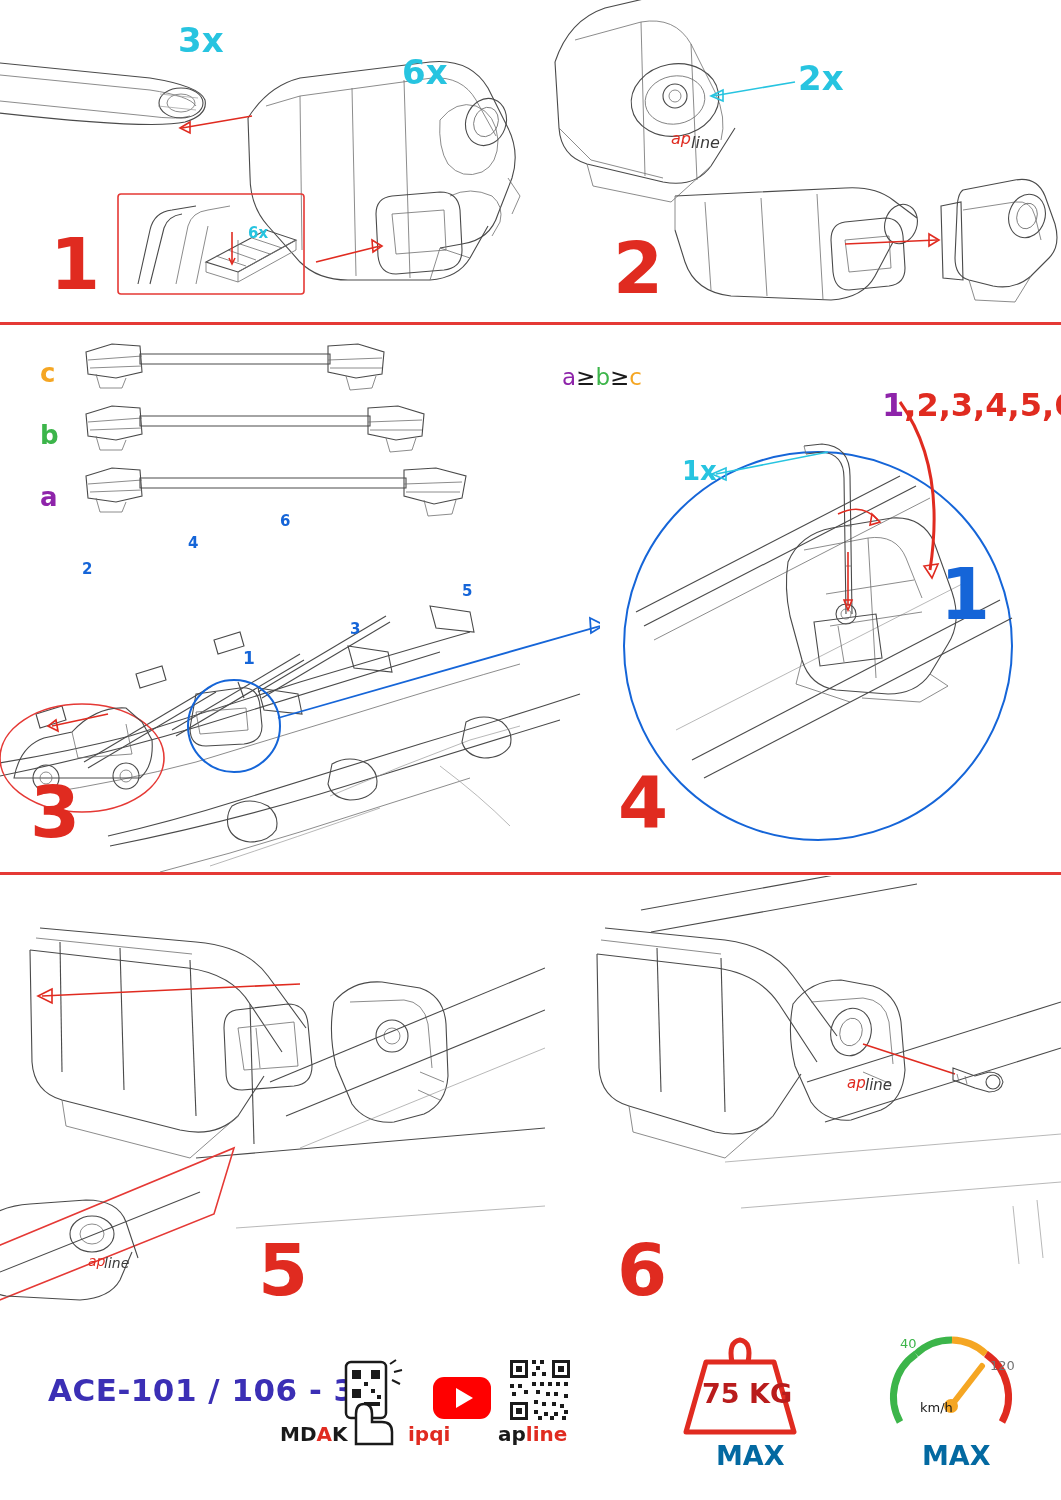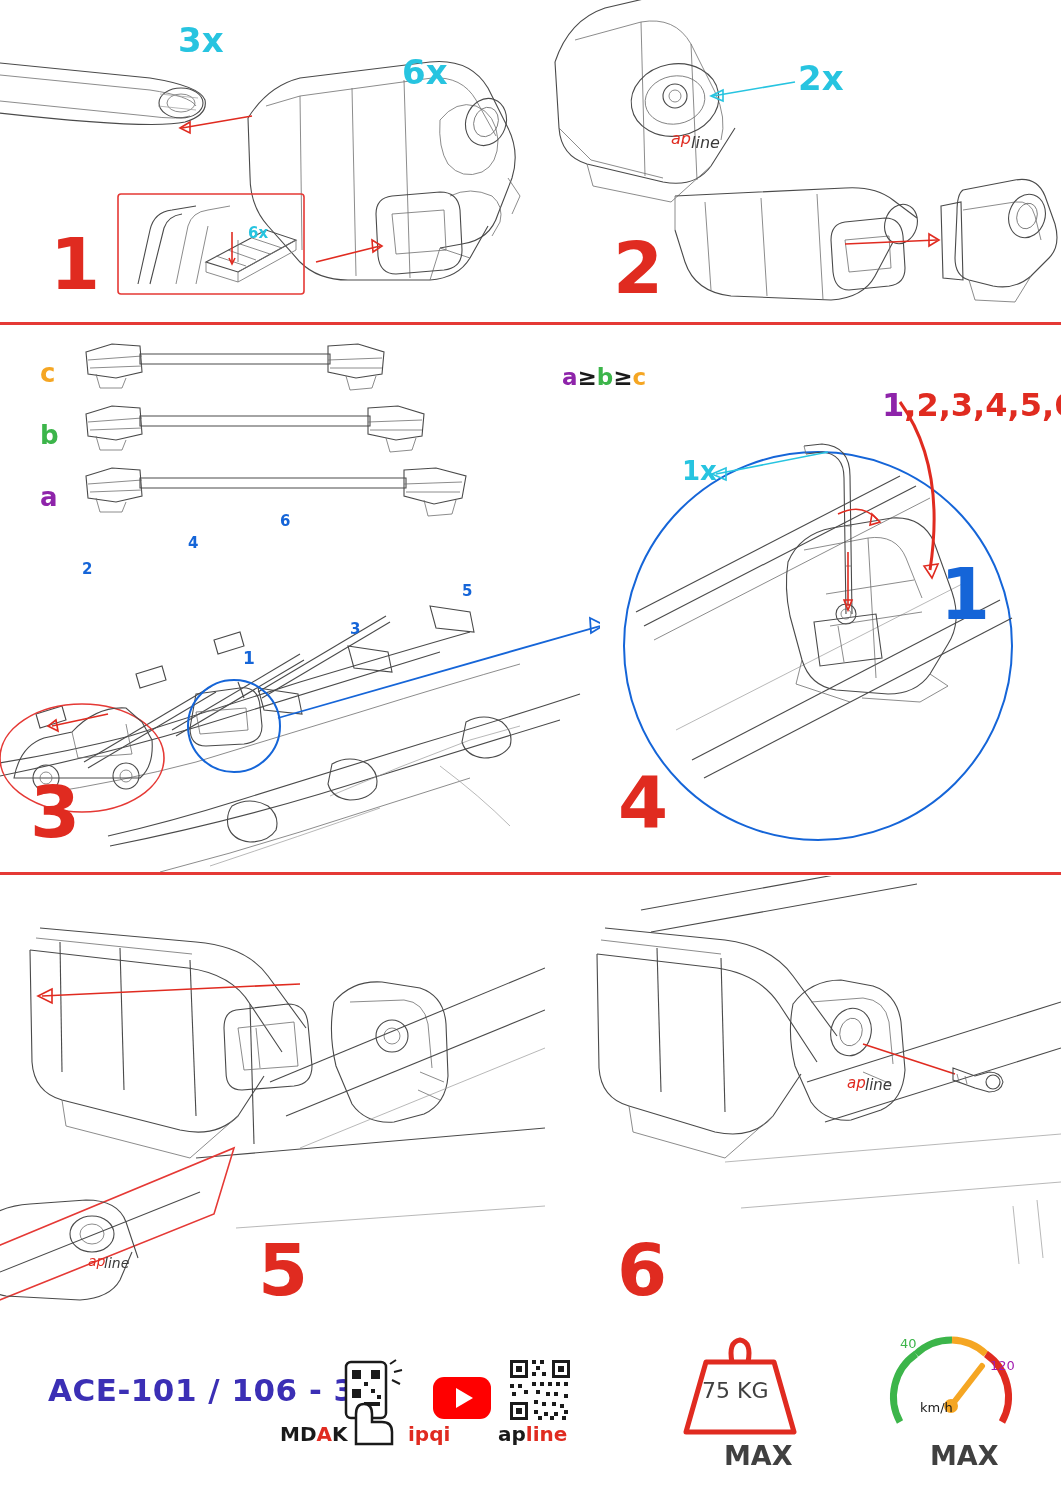--- a/index.html
+++ b/index.html
@@ -25,37 +25,37 @@
   .qty{
     position:absolute;color:#27c4e0;font-size:34px;font-weight:bold;
     font-family:"DejaVu Sans", sans-serif;
   }
   .qty.small{font-size:26px;}
   
   .letter{position:absolute;font-size:26px;font-weight:bold;font-family:"DejaVu Sans", sans-serif;}
   .letter.c{color:#f5a623;}
   .letter.b{color:#3cb54a;}
   .letter.a{color:#8e24aa;}
-  .ineq{position:absolute;font-size:23px;font-weight:bold;font-family:"DejaVu Sans", sans-serif;}
+  .ineq{position:absolute;font-size:23px;font-weight:normal;font-family:"DejaVu Sans", sans-serif;}
   .seq{position:absolute;font-size:32px;font-weight:bold;color:#e02b20;font-family:"DejaVu Sans", sans-serif;}
   .seq .s1{color:#8e24aa;}
   .barnum{position:absolute;color:#1565d8;font-size:15px;font-weight:bold;}
   .circnum{position:absolute;color:#1565d8;font-size:17px;font-weight:bold;}
   
   .footer{position:absolute;left:0;top:1330px;width:1061px;height:170px;}
   .modelcode{
     position:absolute;left:48px;top:1372px;color:#3b2fb5;font-size:31px;font-weight:bold;
     letter-spacing:.5px;font-family:"DejaVu Sans", sans-serif;
   }
   .brandline{position:absolute;left:44px;top:1420px;font-size:30px;font-weight:bold;font-family:"DejaVu Sans", sans-serif;}
   .brandline .dark{color:#1a1a1a;}
   .brandline .red{color:#e02b20;}
   .brand2{position:absolute;font-size:20px;font-weight:bold;font-family:"DejaVu Sans", sans-serif;}
-  .maxlabel{position:absolute;font-size:27px;font-weight:bold;color:#404040;font-family:"DejaVu Sans", sans-serif;margin-left:8px;}
-  .kgtext{position:absolute;font-size:22px;font-weight:normal;color:#404040;font-family:"DejaVu Sans", sans-serif;}
+  .maxlabel{position:absolute;font-size:27px;font-weight:bold;color:#0369a1;font-family:"DejaVu Sans", sans-serif;}
+  .kgtext{position:absolute;font-size:27px;font-weight:bold;color:#b91c1c;font-family:"DejaVu Sans", sans-serif;}
   .kmh{position:absolute;font-size:13px;color:#1a1a1a;font-family:"DejaVu Sans", sans-serif;}
   .gaugenum{position:absolute;font-size:13px;font-family:"DejaVu Sans", sans-serif;}
   svg{display:block;}
   .ln{fill:none;stroke:#4a4a4a;stroke-width:1.1;}
   .ln-thin{fill:none;stroke:#6e6e6e;stroke-width:.8;}
   .ln-lt{fill:none;stroke:#9a9a9a;stroke-width:.7;}
   .arrow-red{fill:none;stroke:#e02b20;stroke-width:1.6;}
   .arrow-blue{fill:none;stroke:#1565d8;stroke-width:1.8;}
   .arrow-cyan{fill:none;stroke:#27c4e0;stroke-width:1.6;}
   .boxred{fill:none;stroke:#e53935;stroke-width:1.6;}
@@ -509,18 +509,18 @@
 
     <svg style="position:absolute;left:886px;top:-2px;" width="130" height="112" viewBox="0 0 130 112">
       <path d="M14,94 A52,52 0 0,1 30,26" fill="none" stroke="#3cb54a" stroke-width="7"></path>
       <path d="M30,26 A52,52 0 0,1 66,12" fill="none" stroke="#3cb54a" stroke-width="7"></path>
       <path d="M66,12 A52,52 0 0,1 100,26" fill="none" stroke="#f5a623" stroke-width="7"></path>
       <path d="M100,26 A52,52 0 0,1 116,94" fill="none" stroke="#e02b20" stroke-width="7"></path>
       <circle cx="65" cy="78" r="7" fill="#f5a623"></circle>
       <path d="M65,78 L96,38" stroke="#f5a623" stroke-width="6" stroke-linecap="round"></path>
     </svg>
     <div class="gaugenum" style="left:900px;top:6px;position:absolute;color:#3cb54a;">40</div>
-    <div class="gaugenum" style="left:990px;top:28px;position:absolute;color:#a21caf;">120</div>
+    <div class="gaugenum" style="left:990px;top:28px;position:absolute;color:#737373;">120</div>
     <div class="kmh" style="left:920px;top:70px;position:absolute;">km/h</div>
     <div class="maxlabel" style="left:922px;top:110px;position:absolute;">MAX</div>
   </div>
 
 </div>
 
 </body></html>

